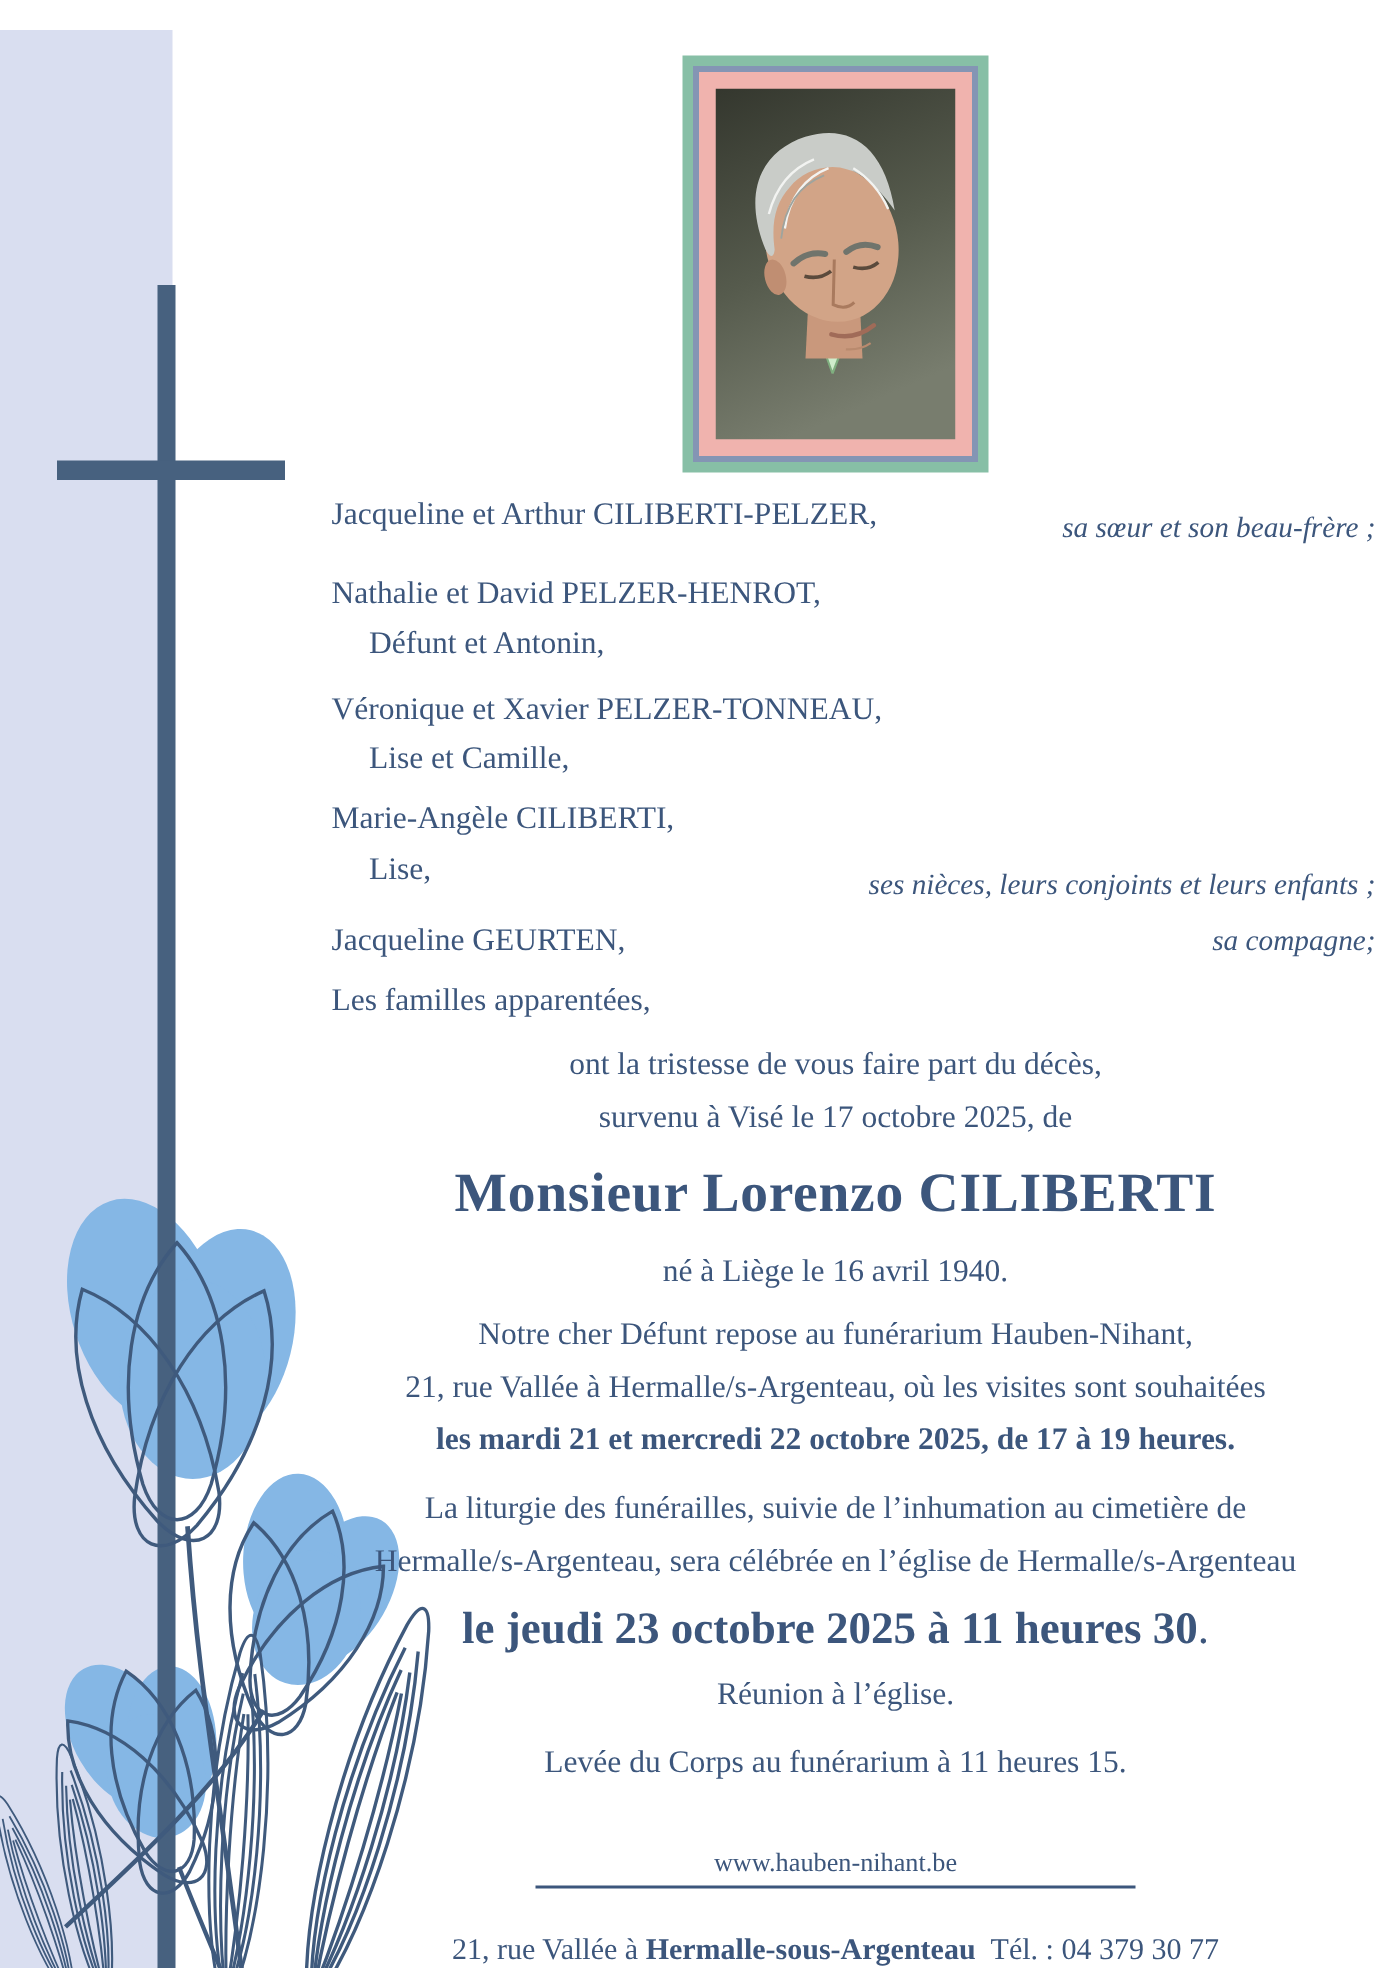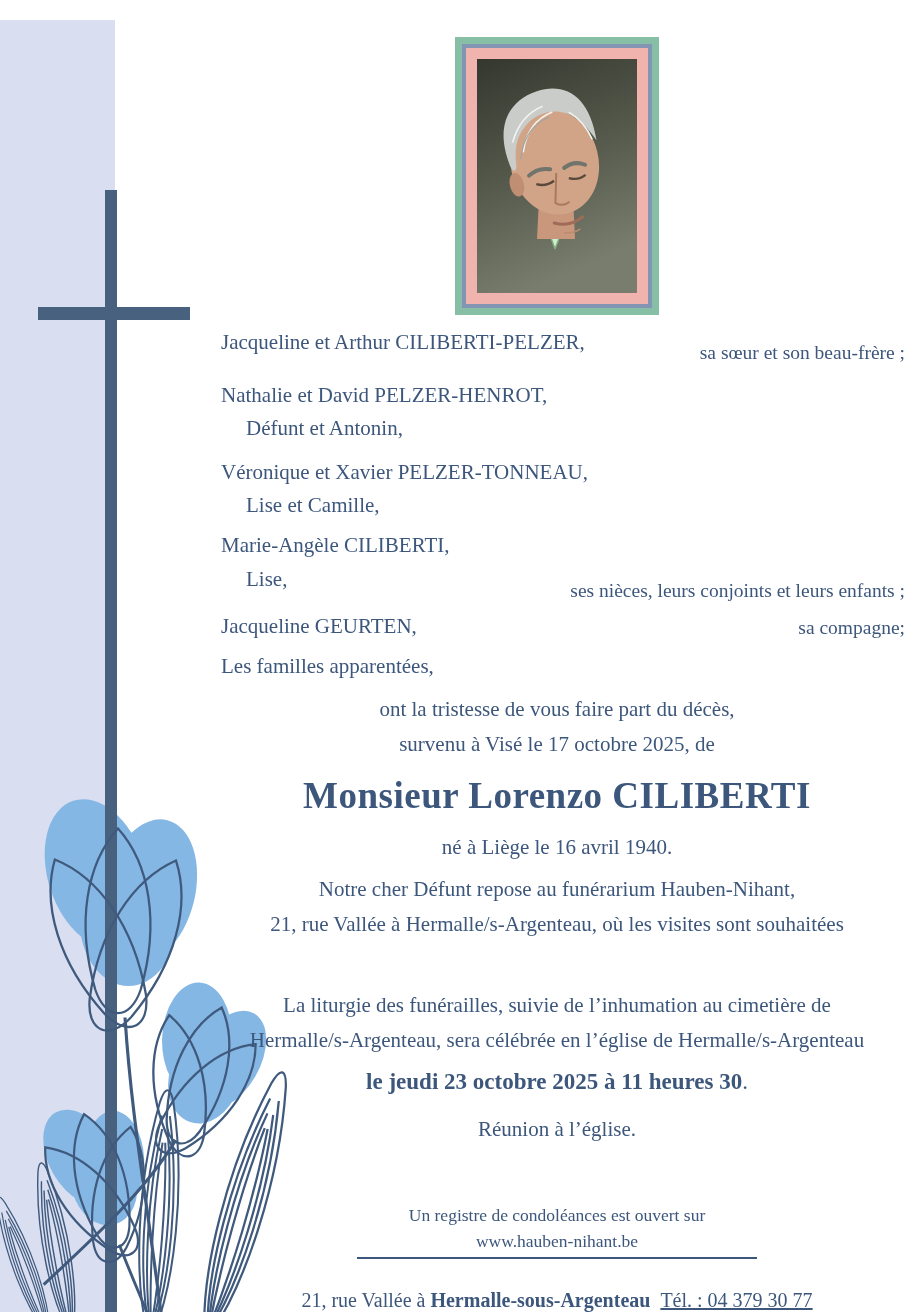--- a/index.html
+++ b/index.html
@@ -5,30 +5,30 @@
   html,body { margin:0; padding:0; background:#ffffff; }
   #card {
     position:relative; width:918px; height:1312px; overflow:hidden;
     background:#ffffff; font-family:"Liberation Serif", serif; color:#3c567c;margin-top:20px;
   }
   #side-band { position:absolute; left:0; top:0; width:115px; height:1312px; background:#d9def0; }
   #deco { position:absolute; left:0; top:0; z-index:1; }
   .line { position:absolute; white-space:nowrap; font-size:21px; line-height:1.1; color:#3c567c; z-index:2; }
   .name { left:221px; }
   .name.ind { left:246px; }
-  .rel { right:13px; text-align:right; font-size:19.5px; }
+  .rel { right:1px; text-align:right; font-style:italic; font-size:19.5px; }
   .c { left:557px; transform:translateX(-50%); text-align:center; }
   .big-name { font-size:37px; font-weight:bold; letter-spacing:0.5px; }
   .b { font-weight:bold; }
-  .date-bold { font-size:23px; }
+  .date-bold { font-size:30px; }
   .small { font-size:17.5px; }
   .footer1 { font-size:20px; }
   .footer2 { font-size:20px; }
   .brand { font-family:"DejaVu Sans", sans-serif; font-weight:bold; font-size:20px; letter-spacing:-0.3px; }
-  .phone { margin-left:10px;text-decoration:underline; }
+  .phone { margin-left:10px; }
   #divider { position:absolute; left:357px; top:1237px; width:400px; height:0;
     border-top:2px solid #3c567c; z-index:2; }
   #photo-frame {
     position:absolute; left:455px; top:17px; z-index:2;
     background:#87bfa6; padding:7px;
   }
   #photo-frame .frame-blue { background:#8495b4; padding:4px; }
   #photo-frame .frame-pink { background:#f0b3ae; padding:11px; }
   #photo-frame .photo { width:160px; height:234px; display:block; }
 </style>
@@ -165,26 +165,27 @@
   <div class="line rel" style="top:597px">sa compagne;</div>
   <div class="line c" style="top:678px">ont la tristesse de vous faire part du décès,</div>
 
   <div class="line name" style="top:635px">Les familles apparentées,</div>
   <div class="line c" style="top:713px">survenu à Visé le 17 octobre 2025, de</div>
   <div class="line c big-name" style="top:756px">Monsieur Lorenzo CILIBERTI</div>
   <div class="line c" style="top:816px">né à Liège le 16 avril 1940.</div>
 
   <div class="line c" style="top:858px">Notre cher Défunt repose au funérarium Hauben-Nihant,</div>
   <div class="line c" style="top:893px">21, rue Vallée à Hermalle/s-Argenteau, où les visites sont souhaitées</div>
+  <div class="line c b" style="top:928px">les mardi 21 et mercredi 22 octobre 2025, de 17 à 19 heures.</div>
 
   <div class="line c" style="top:974px">La liturgie des funérailles, suivie de l’inhumation au cimetière de</div>
   <div class="line c" style="top:1009px">Hermalle/s-Argenteau, sera célébrée en l’église de Hermalle/s-Argenteau</div>
   <div class="line c date-bold" style="top:1049px"><span class="b">le jeudi 23 octobre 2025 à 11 heures 30</span><span>.</span></div>
   <div class="line c" style="top:1098px">Réunion à l’église.</div>
+  <div class="line c" style="top:1143px">Levée du Corps au funérarium à 11 heures 15.</div>
 
-  <div class="line c small" style="top:1186px">Un registre de condoléances est ouvert sur</div>
   <div class="line c small" style="top:1212px">www.hauben-nihant.be</div>
 
   <div id="divider"></div>
 
   <div class="line c footer2" style="top:1269px"><span>21, rue Vallée à </span><span class="b">Hermalle-sous-Argenteau</span><span class="phone">Tél. : 04 379 30 77</span></div>
 
 </div>
 
 </body></html>

